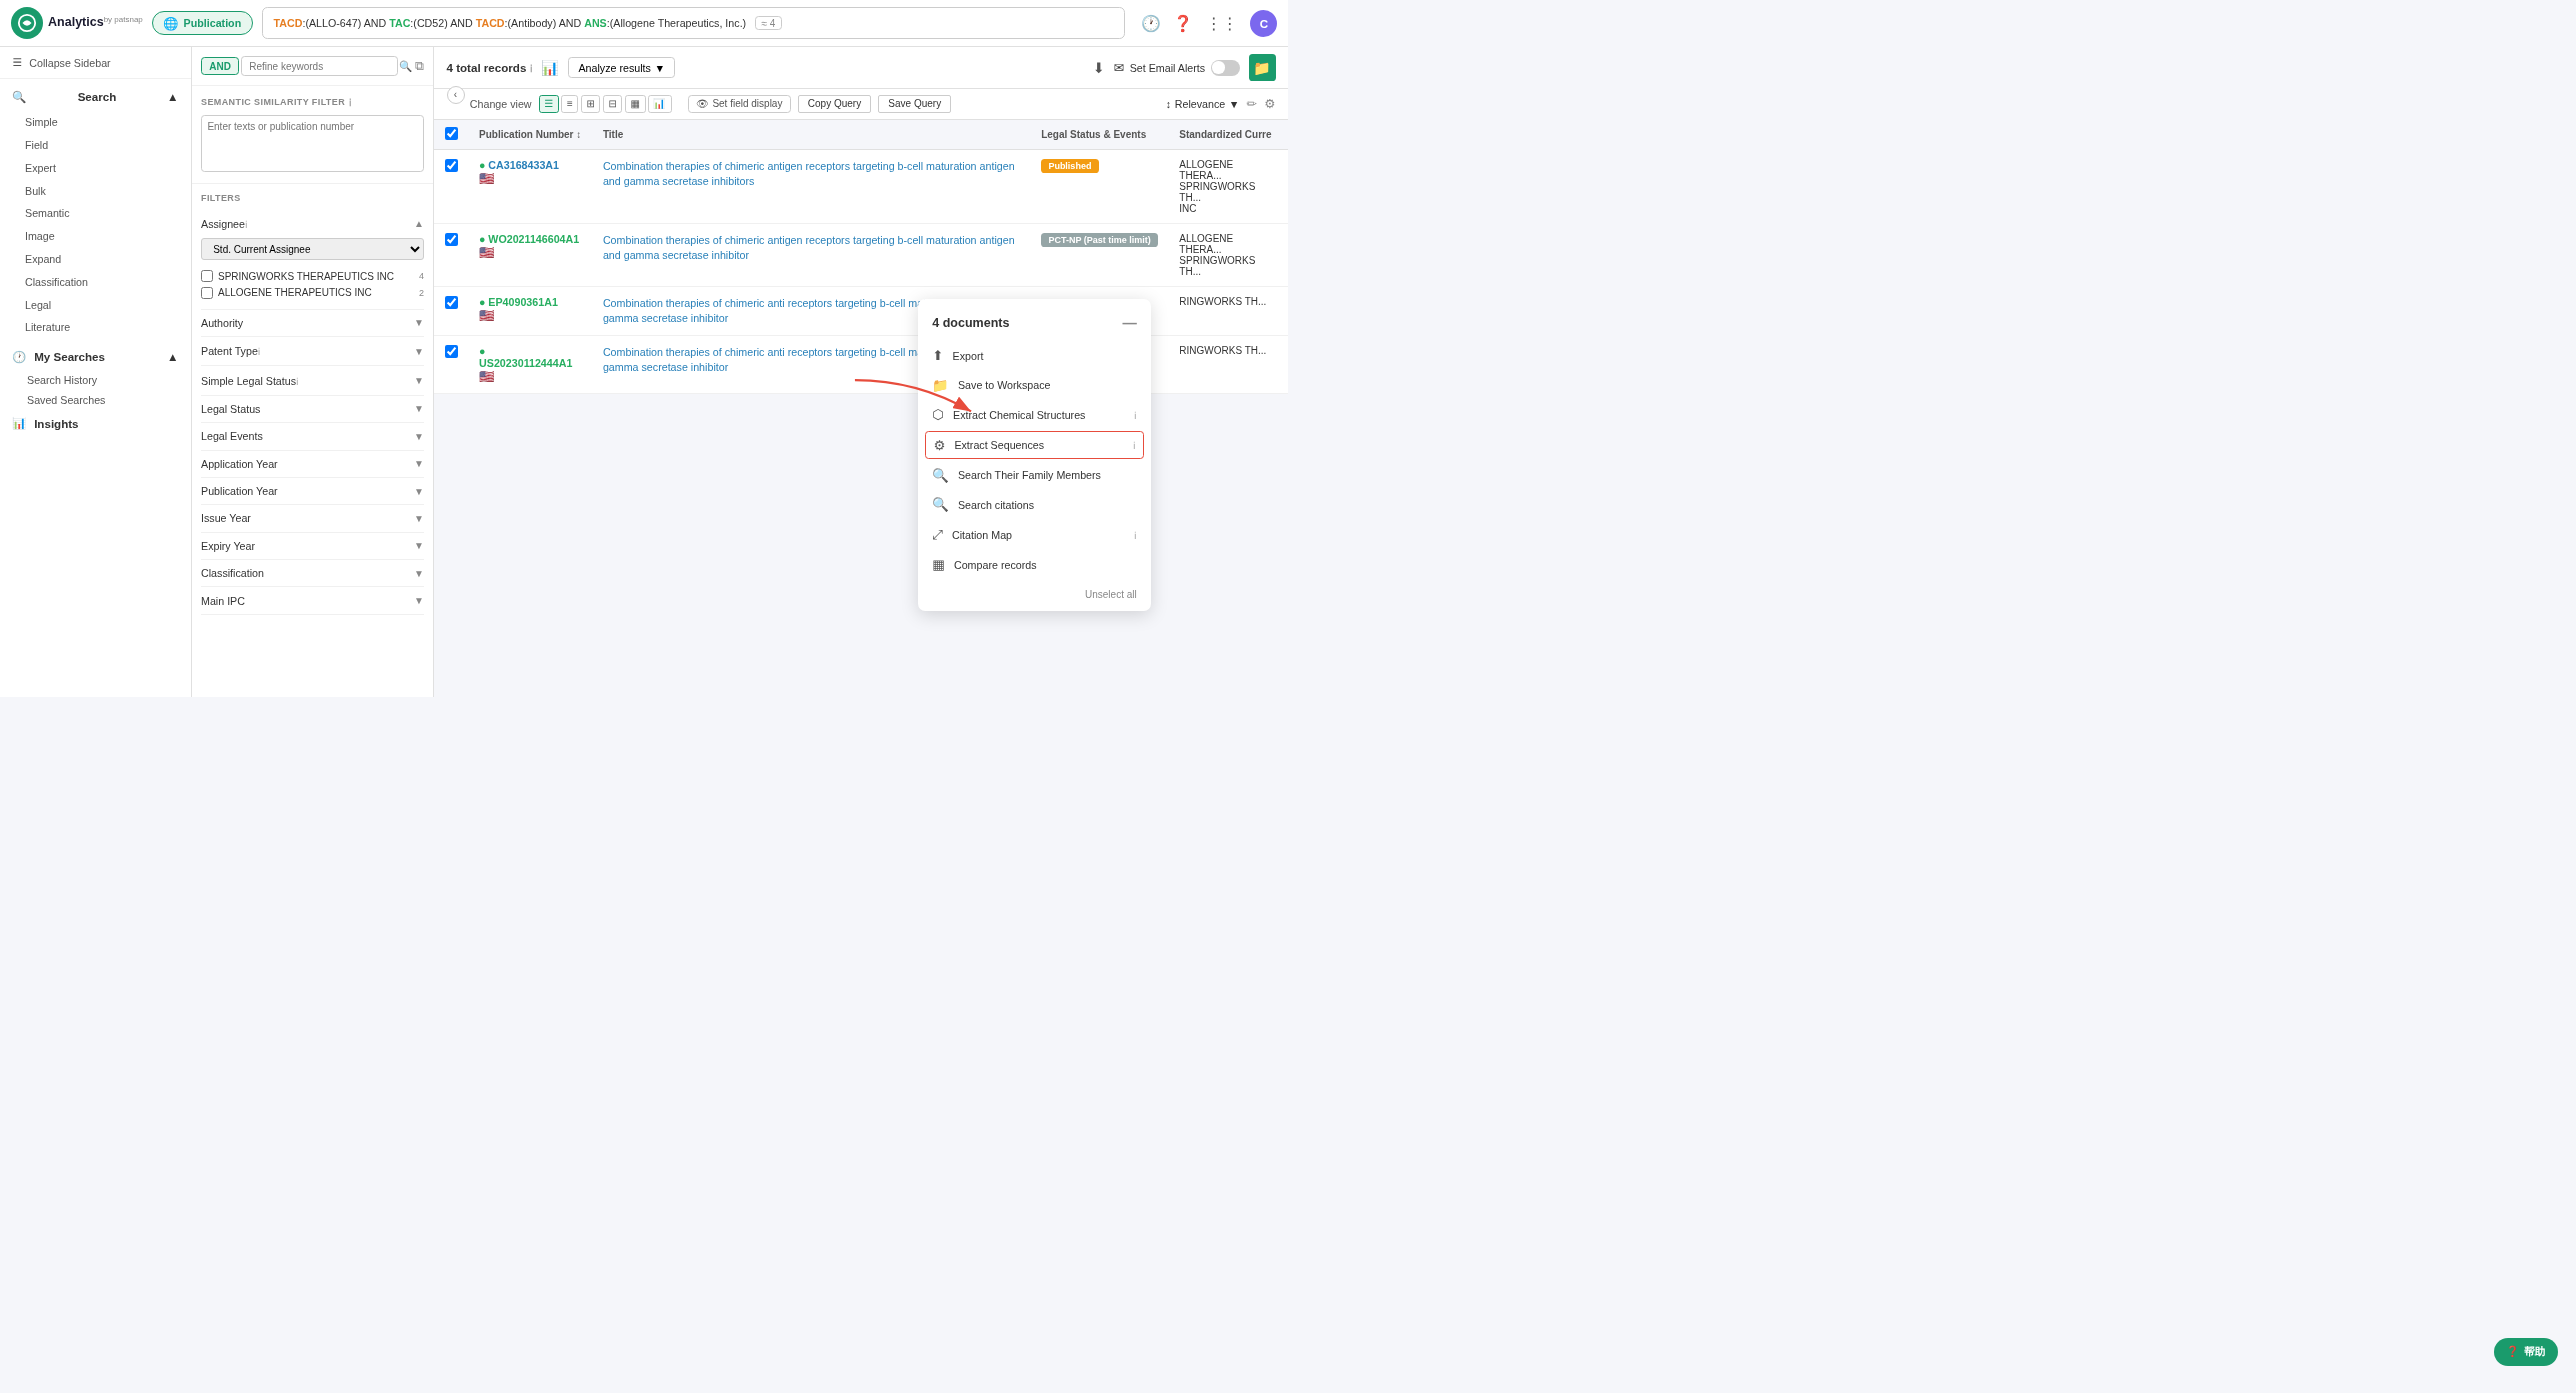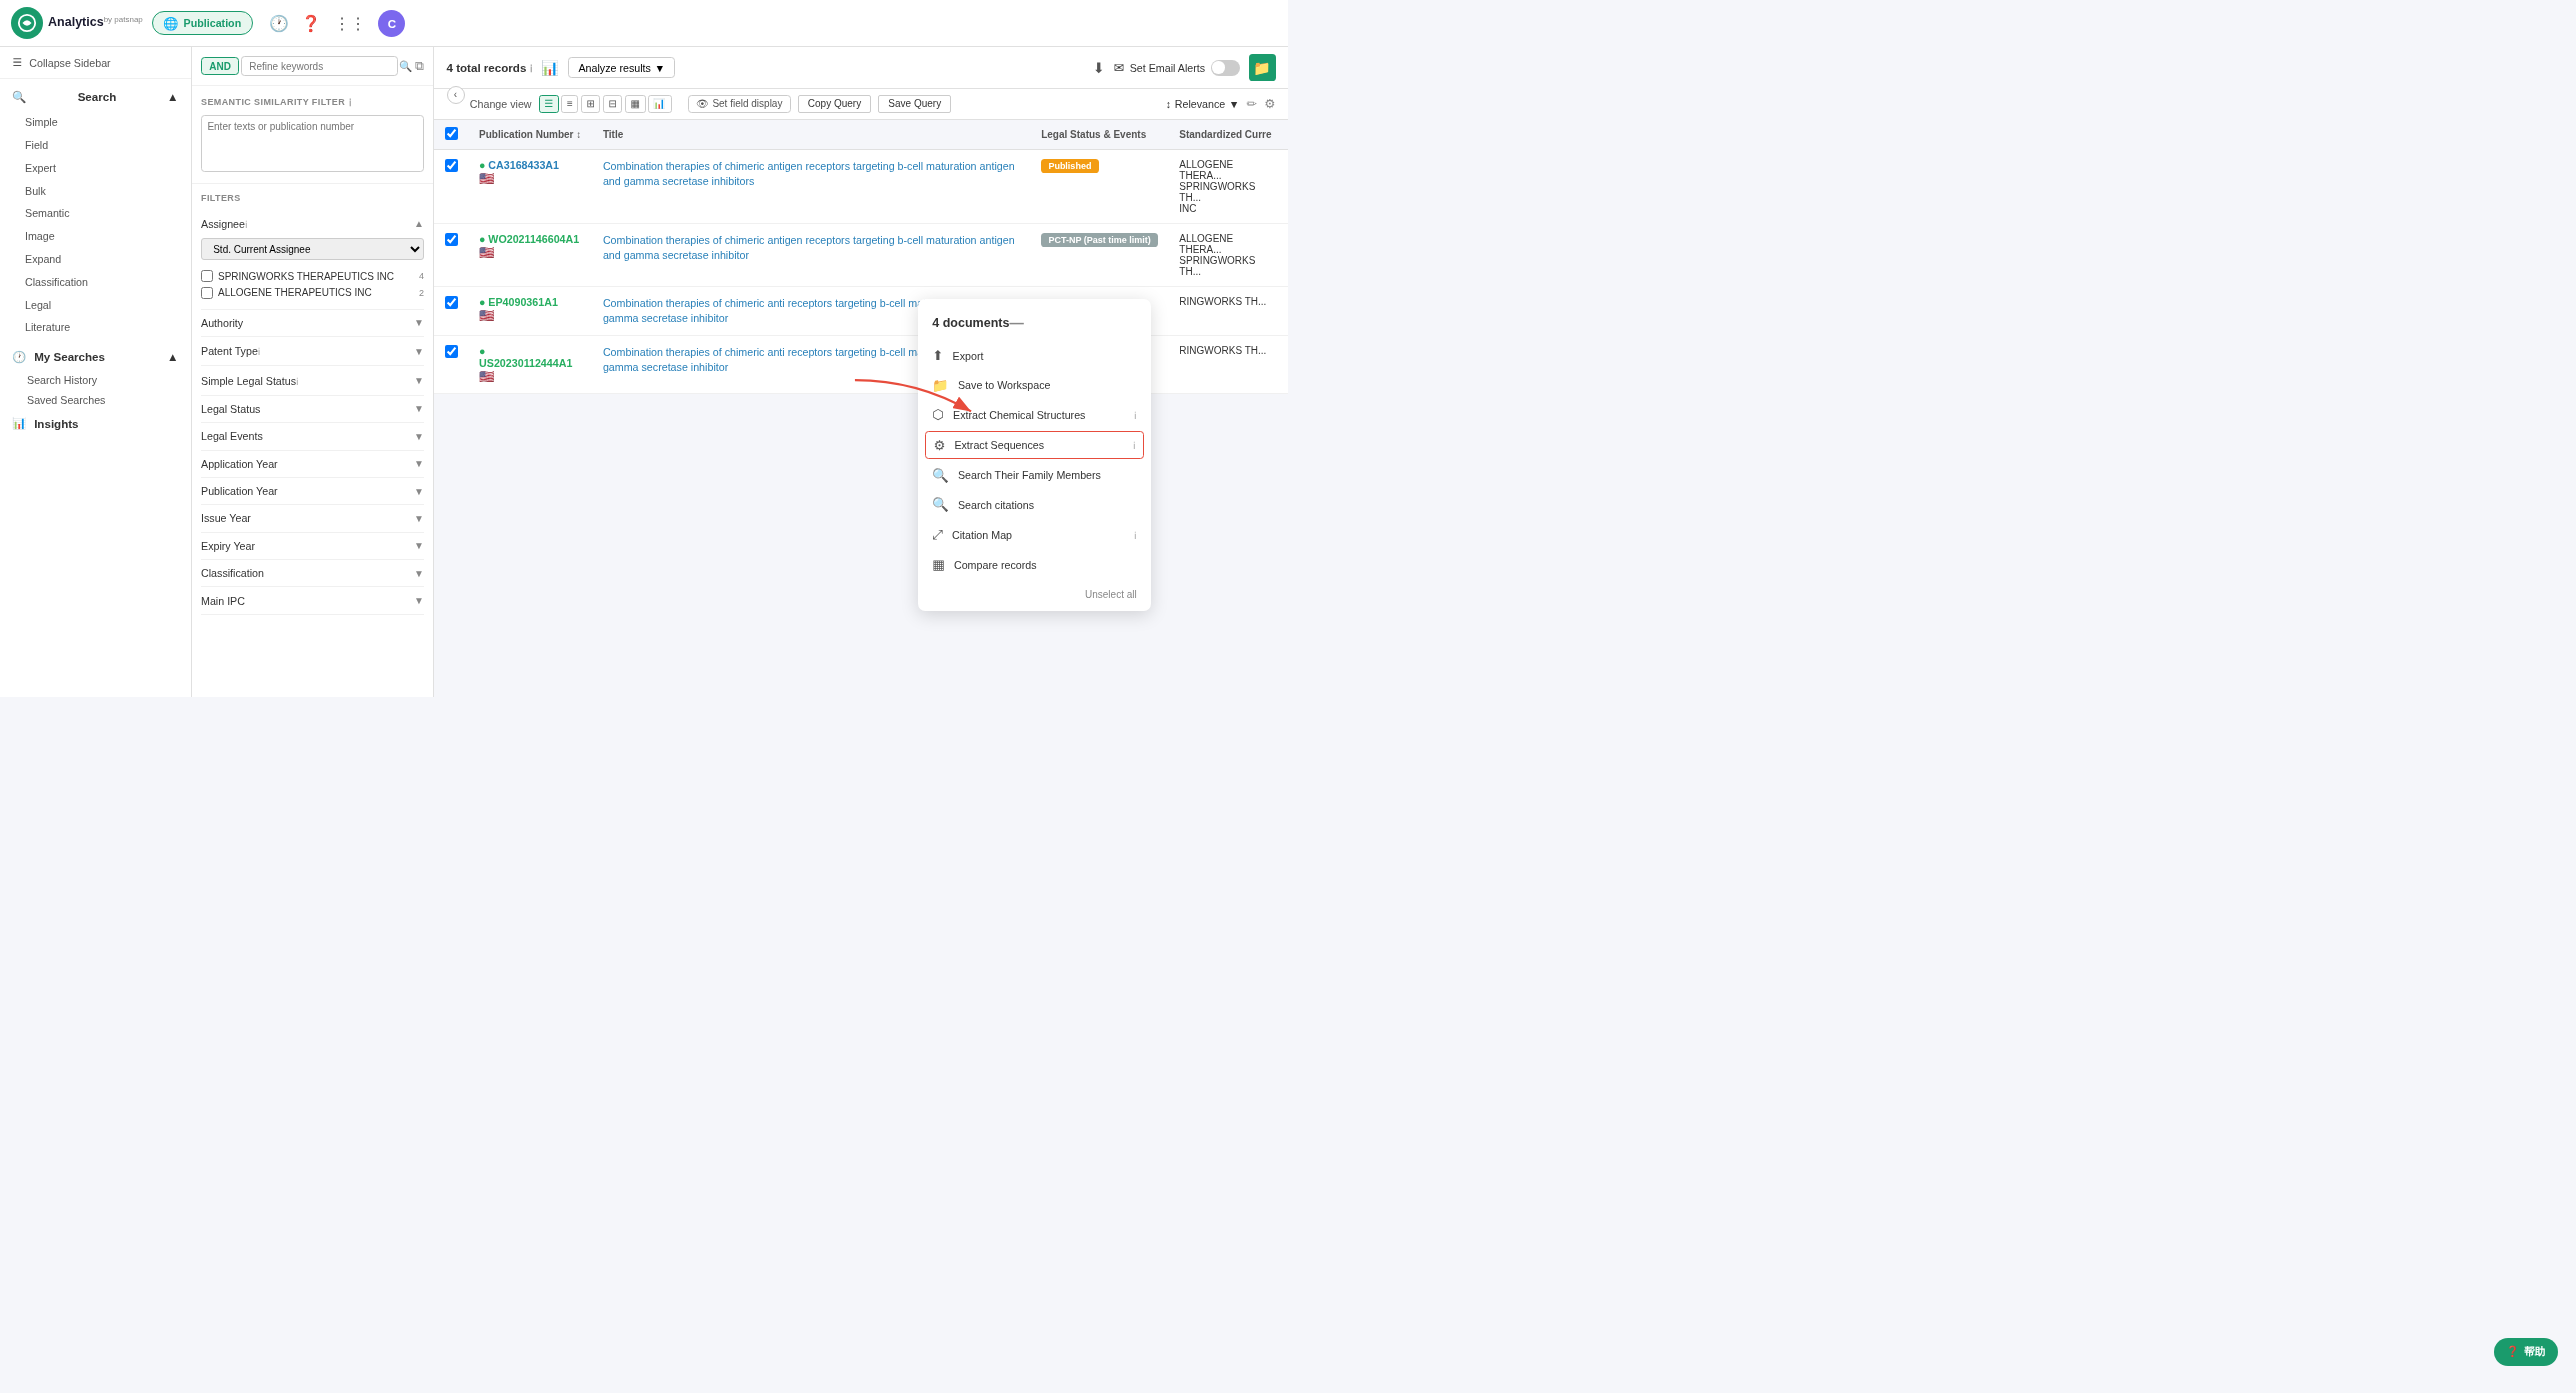--- a/index.html
+++ b/index.html
@@ -129,21 +129,21 @@
       cursor: pointer; font-size: 10.7px; color: #555; z-index: 20;
     }
 
     
     .dropdown-overlay {
       position: absolute; top: 179px; left: 484px; width: 233px;
       background: #fff; border-radius: 7.2px; box-shadow: 0 3.6px 18px rgba(0,0,0,0.15);
       z-index: 100; padding: 10.7px 0;
     }
     .dropdown-header {
-      display: flex; align-items: center; 
+      display: flex; align-items: center; justify-content: space-between;
       padding: 5.4px 14.3px 10.7px; font-size: 12.5px; font-weight: 600; color: #333;
     }
     .dropdown-close { color: #888; font-size: 14.3px; cursor: pointer; }
     .dropdown-item {
       display: flex; align-items: center; gap: 9px;
       padding: 7.2px 14.3px; font-size: 10.7px; color: #333; cursor: pointer;
     }
     .dropdown-item.highlighted { border: 1.8px solid #e74c3c; border-radius: 3.6px; margin: 1.8px 7.2px; padding: 5.4px 7.2px; }
     .dropdown-item .item-icon { font-size: 13.4px; color: #555; }
     .dropdown-item .info-icon { font-size: 10px; color: #aaa; margin-left: auto; }
@@ -179,20 +179,29 @@
       <span>Analytics</span>
       <span style="font-size:8px;color:#888;">by patsnap</span>
     </div>
   </div>
 
   <div class="pub-badge">
     <span class="globe">🌐</span>
     <span>Publication</span>
   </div>
 
+  <div class="query-bar">
+    <span>
+      <span class="tacd">TACD</span><span>:(ALLO-647) AND </span>
+      <span class="tac">TAC</span><span>:(CD52) AND </span>
+      <span class="tacd">TACD</span><span>:(Antibody) AND </span>
+      <span class="ans">ANS</span><span>:(Allogene Therapeutics, Inc.)</span>
+    </span>
+    <span class="query-count">≈ 4</span>
+  </div>
 
   <div class="header-icons">
     <span>🕐</span>
     <span>❓</span>
     <span>⋮⋮</span>
     <div class="avatar">C</div>
   </div>
 </div>
 
 <div class="main">

